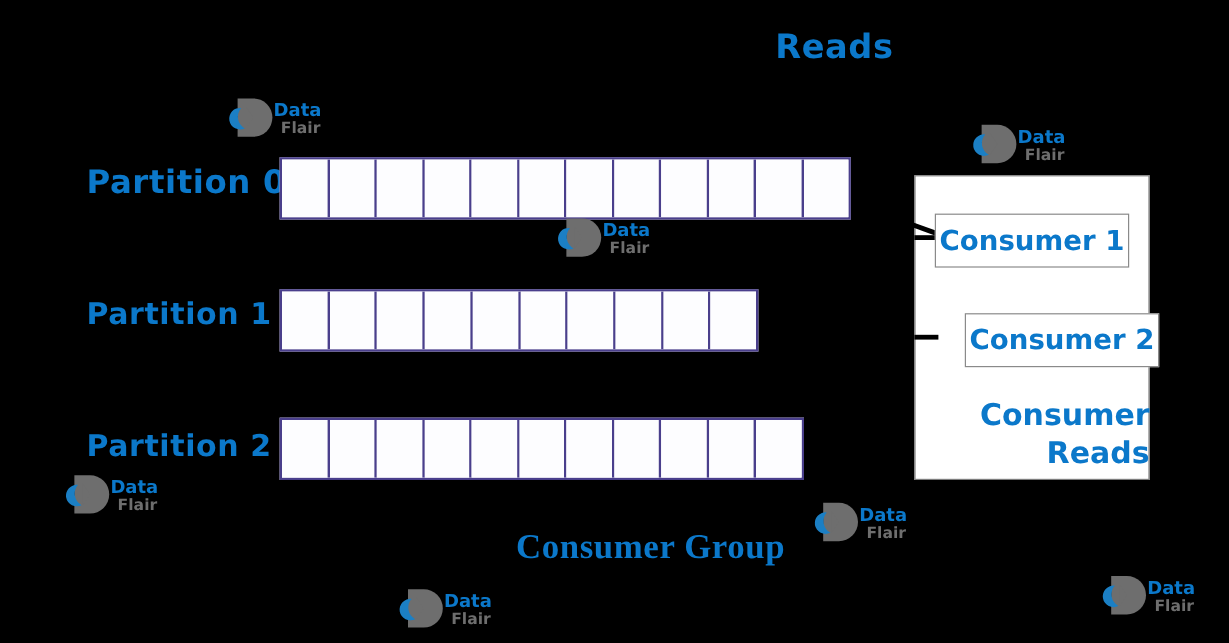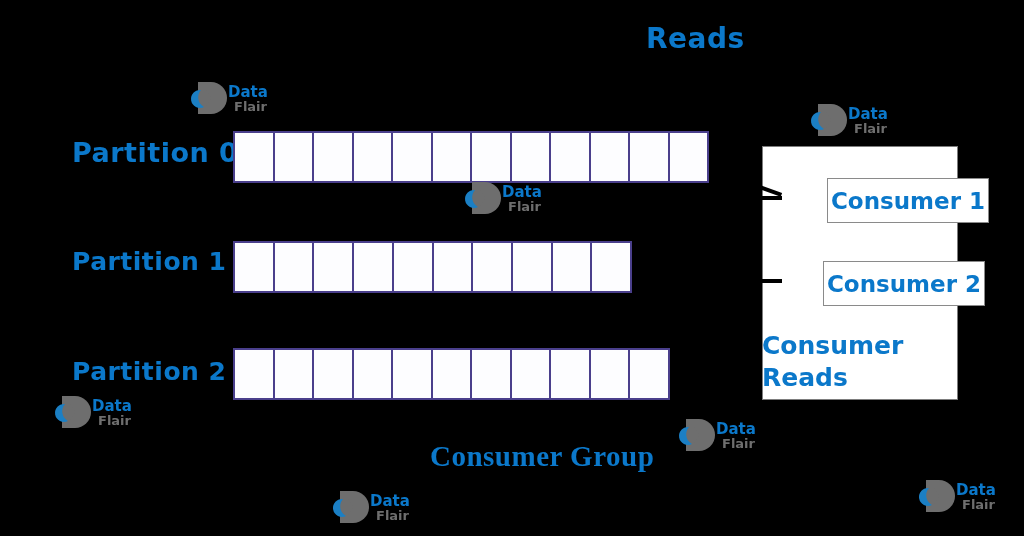--- a/index.html
+++ b/index.html
@@ -38,26 +38,26 @@
   #consumer-group-box{
     position:absolute;left:762px;top:146px;width:196px;height:254px;
     background:#ffffff;border:1px solid #7d7d7d;box-sizing:border-box;
   }
   .consumer-box{
     position:absolute;background:#ffffff;border:1px solid #8a8a8a;
     box-sizing:border-box;display:flex;align-items:center;justify-content:center;
     color:#0b78ca;font-weight:bold;font-size:23px;
     font-family:"DejaVu Sans", sans-serif;white-space:nowrap;
   }
-  #consumer-1-box{left:779px;top:178px;width:162px;height:45px;margin-left:48px;}
-  #consumer-2-box{left:823px;top:261px;width:162px;height:45px;}
+  #consumer-1-box{left:779px;top:178px;width:162px;height:45px;}
+  #consumer-2-box{left:804px;top:261px;width:162px;height:45px;}
 
   #consumer-group-inner-label{
     position:absolute;left:762px;top:330px;width:196px;
-    text-align:left;color:#0b78ca;font-weight:bold;font-size:25px;
+    text-align:right;color:#0b78ca;font-weight:bold;font-size:25px;
     line-height:32px;font-family:"DejaVu Sans", sans-serif;
   }
 
   
   .connector{position:absolute;background:#000;}
   #connector-line-1{left:762px;top:196px;width:20px;height:4px;}
   #connector-line-1b{left:757px;top:184px;width:26px;height:4px;transform:rotate(20deg);transform-origin:left center;}
   #connector-line-2{left:762px;top:279px;width:20px;height:4px;}
 
   

